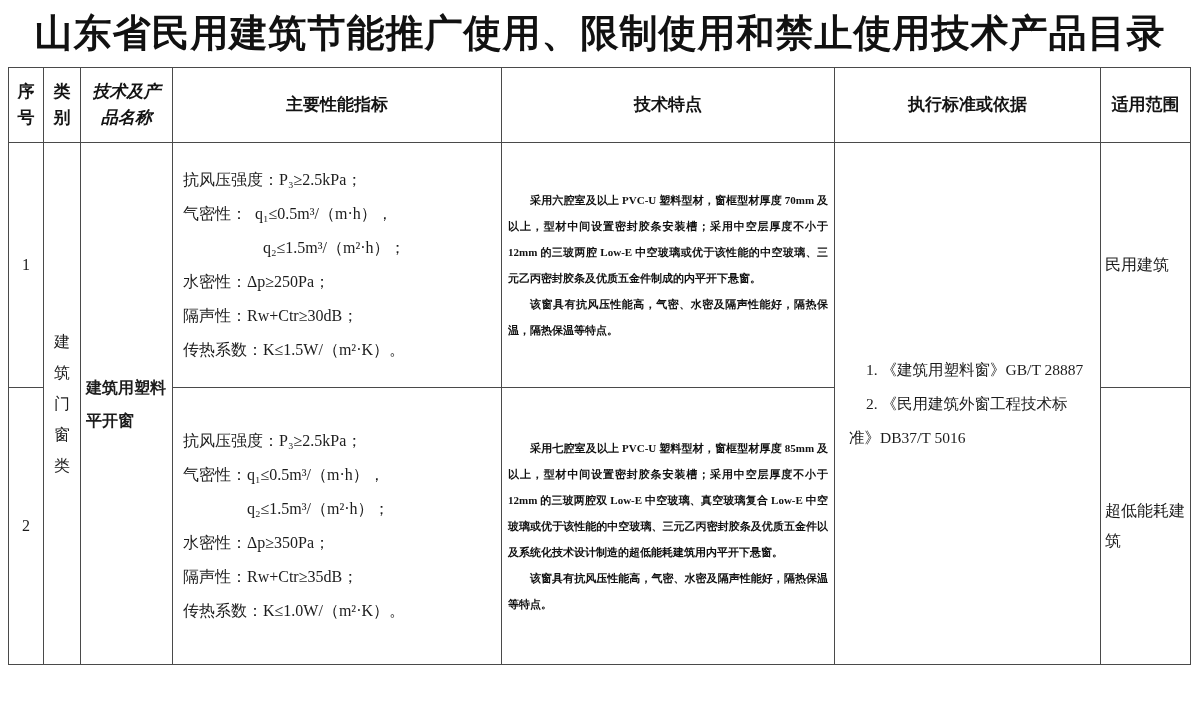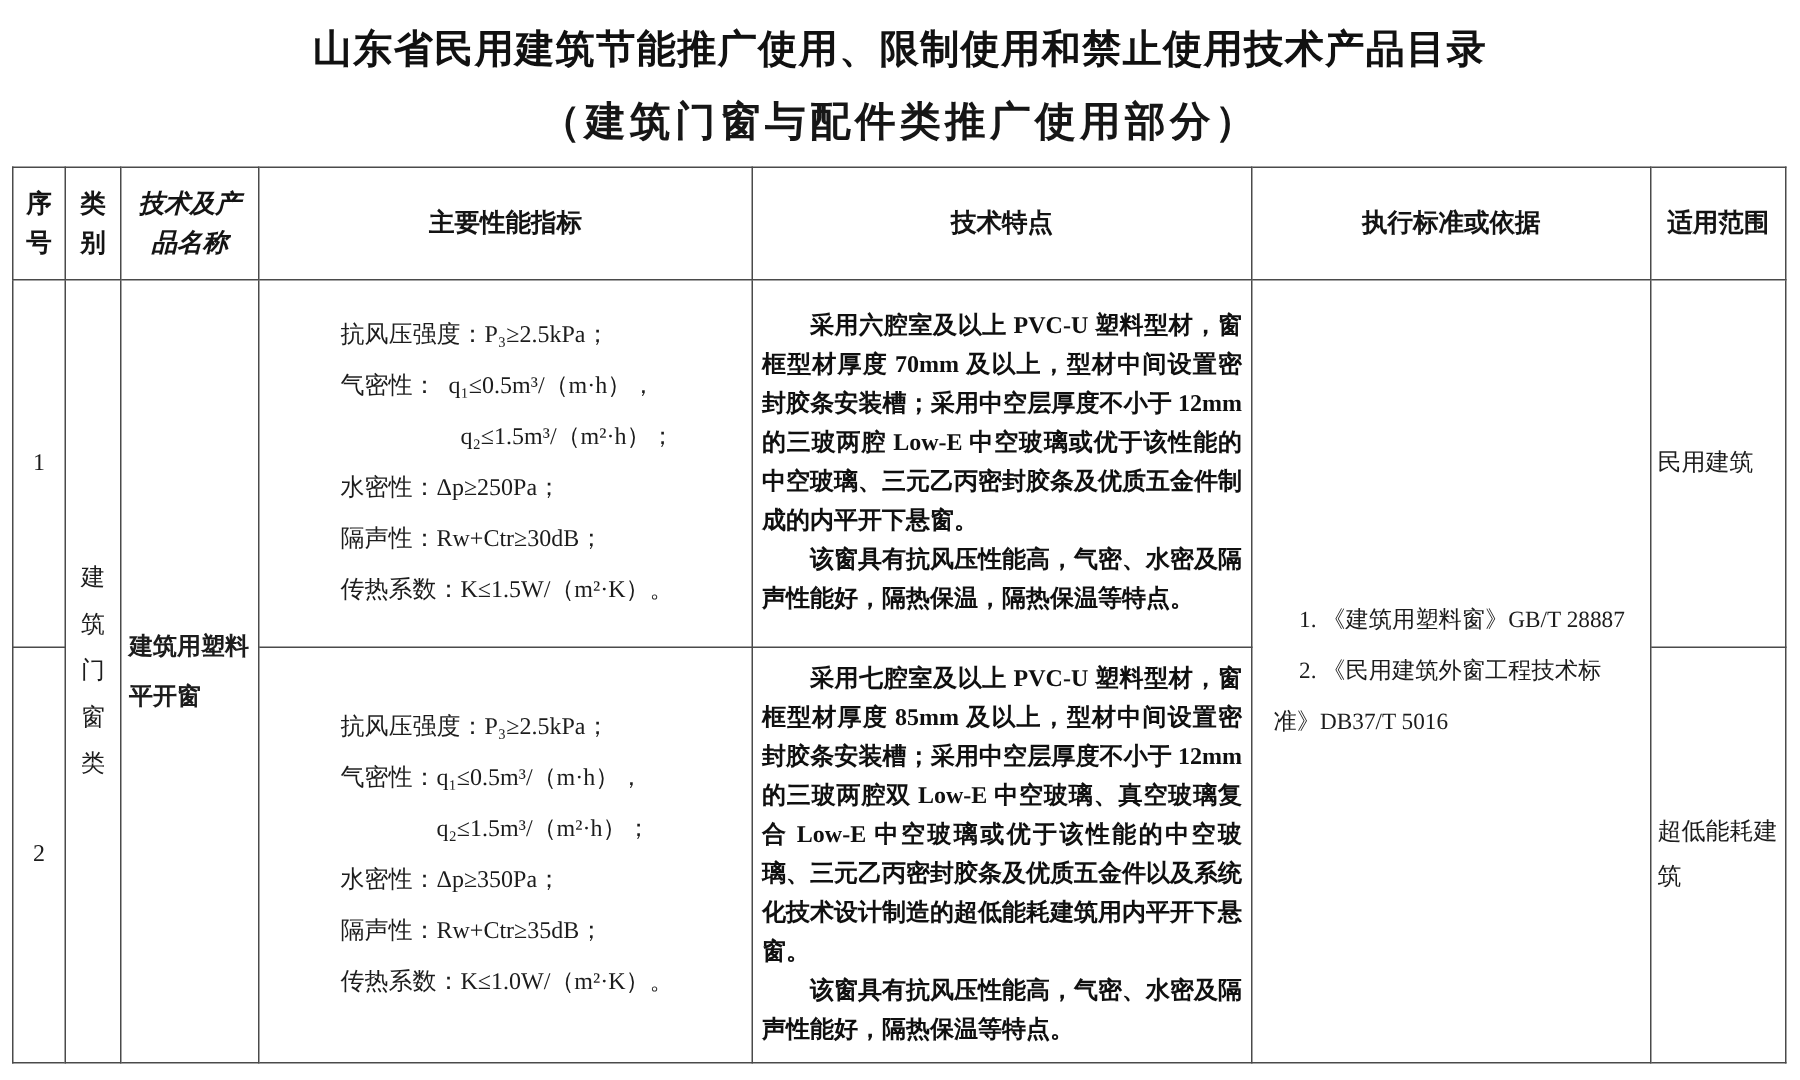--- a/index.html
+++ b/index.html
@@ -7,21 +7,21 @@
     width:1200px;height:720px;
     background:#ffffff;
     color:#1c1c1c;
     font-family:"Liberation Serif","DejaVu Serif",serif;
     overflow:hidden;
   }
   .page{width:1200px;height:720px;position:relative;}
   .doc-title{
     margin-top:12px;
     text-align:center;
-    font-size:26px;
+    font-size:38px;
     font-weight:bold;
     letter-spacing:1px;
     line-height:42px;
     color:#111;
   }
   .doc-subtitle{
     margin-top:10px;
     text-align:center;
     font-size:27px;
     font-weight:bold;
@@ -71,25 +71,24 @@
     padding:0 5px;
     word-break:break-all;
   }
   td.indicators{
     padding:0 0 0 10px;
     font-size:16px;
   }
   .ind-line{
     line-height:34px;
     white-space:pre;
-    margin-left:44px;
   }
   td.features{
     padding:2px 6px;
-    font-size:16px;
+    font-size:11px;
     font-weight:bold;
     color:#101010;
   }
   .feat-para{
     text-indent:2em;
     text-align:justify;
     line-height:26px;
   }
   td.standards{
     padding:0 14px;
@@ -105,21 +104,20 @@
     font-size:16px;
     line-height:30px;
     word-break:break-all;
   }
 </style>
 </head>
 <body>
 
 <div class="page">
   <div class="doc-title">山东省民用建筑节能推广使用、限制使用和禁止使用技术产品目录</div>
-  <div class="doc-subtitle">（建筑门窗与配件类推广使用部分）</div>
 
   <table class="catalog">
     <colgroup>
       <col style="width:35px">
       <col style="width:37px">
       <col style="width:92px">
       <col style="width:329px">
       <col style="width:333px">
       <col style="width:266px">
       <col style="width:90px">

